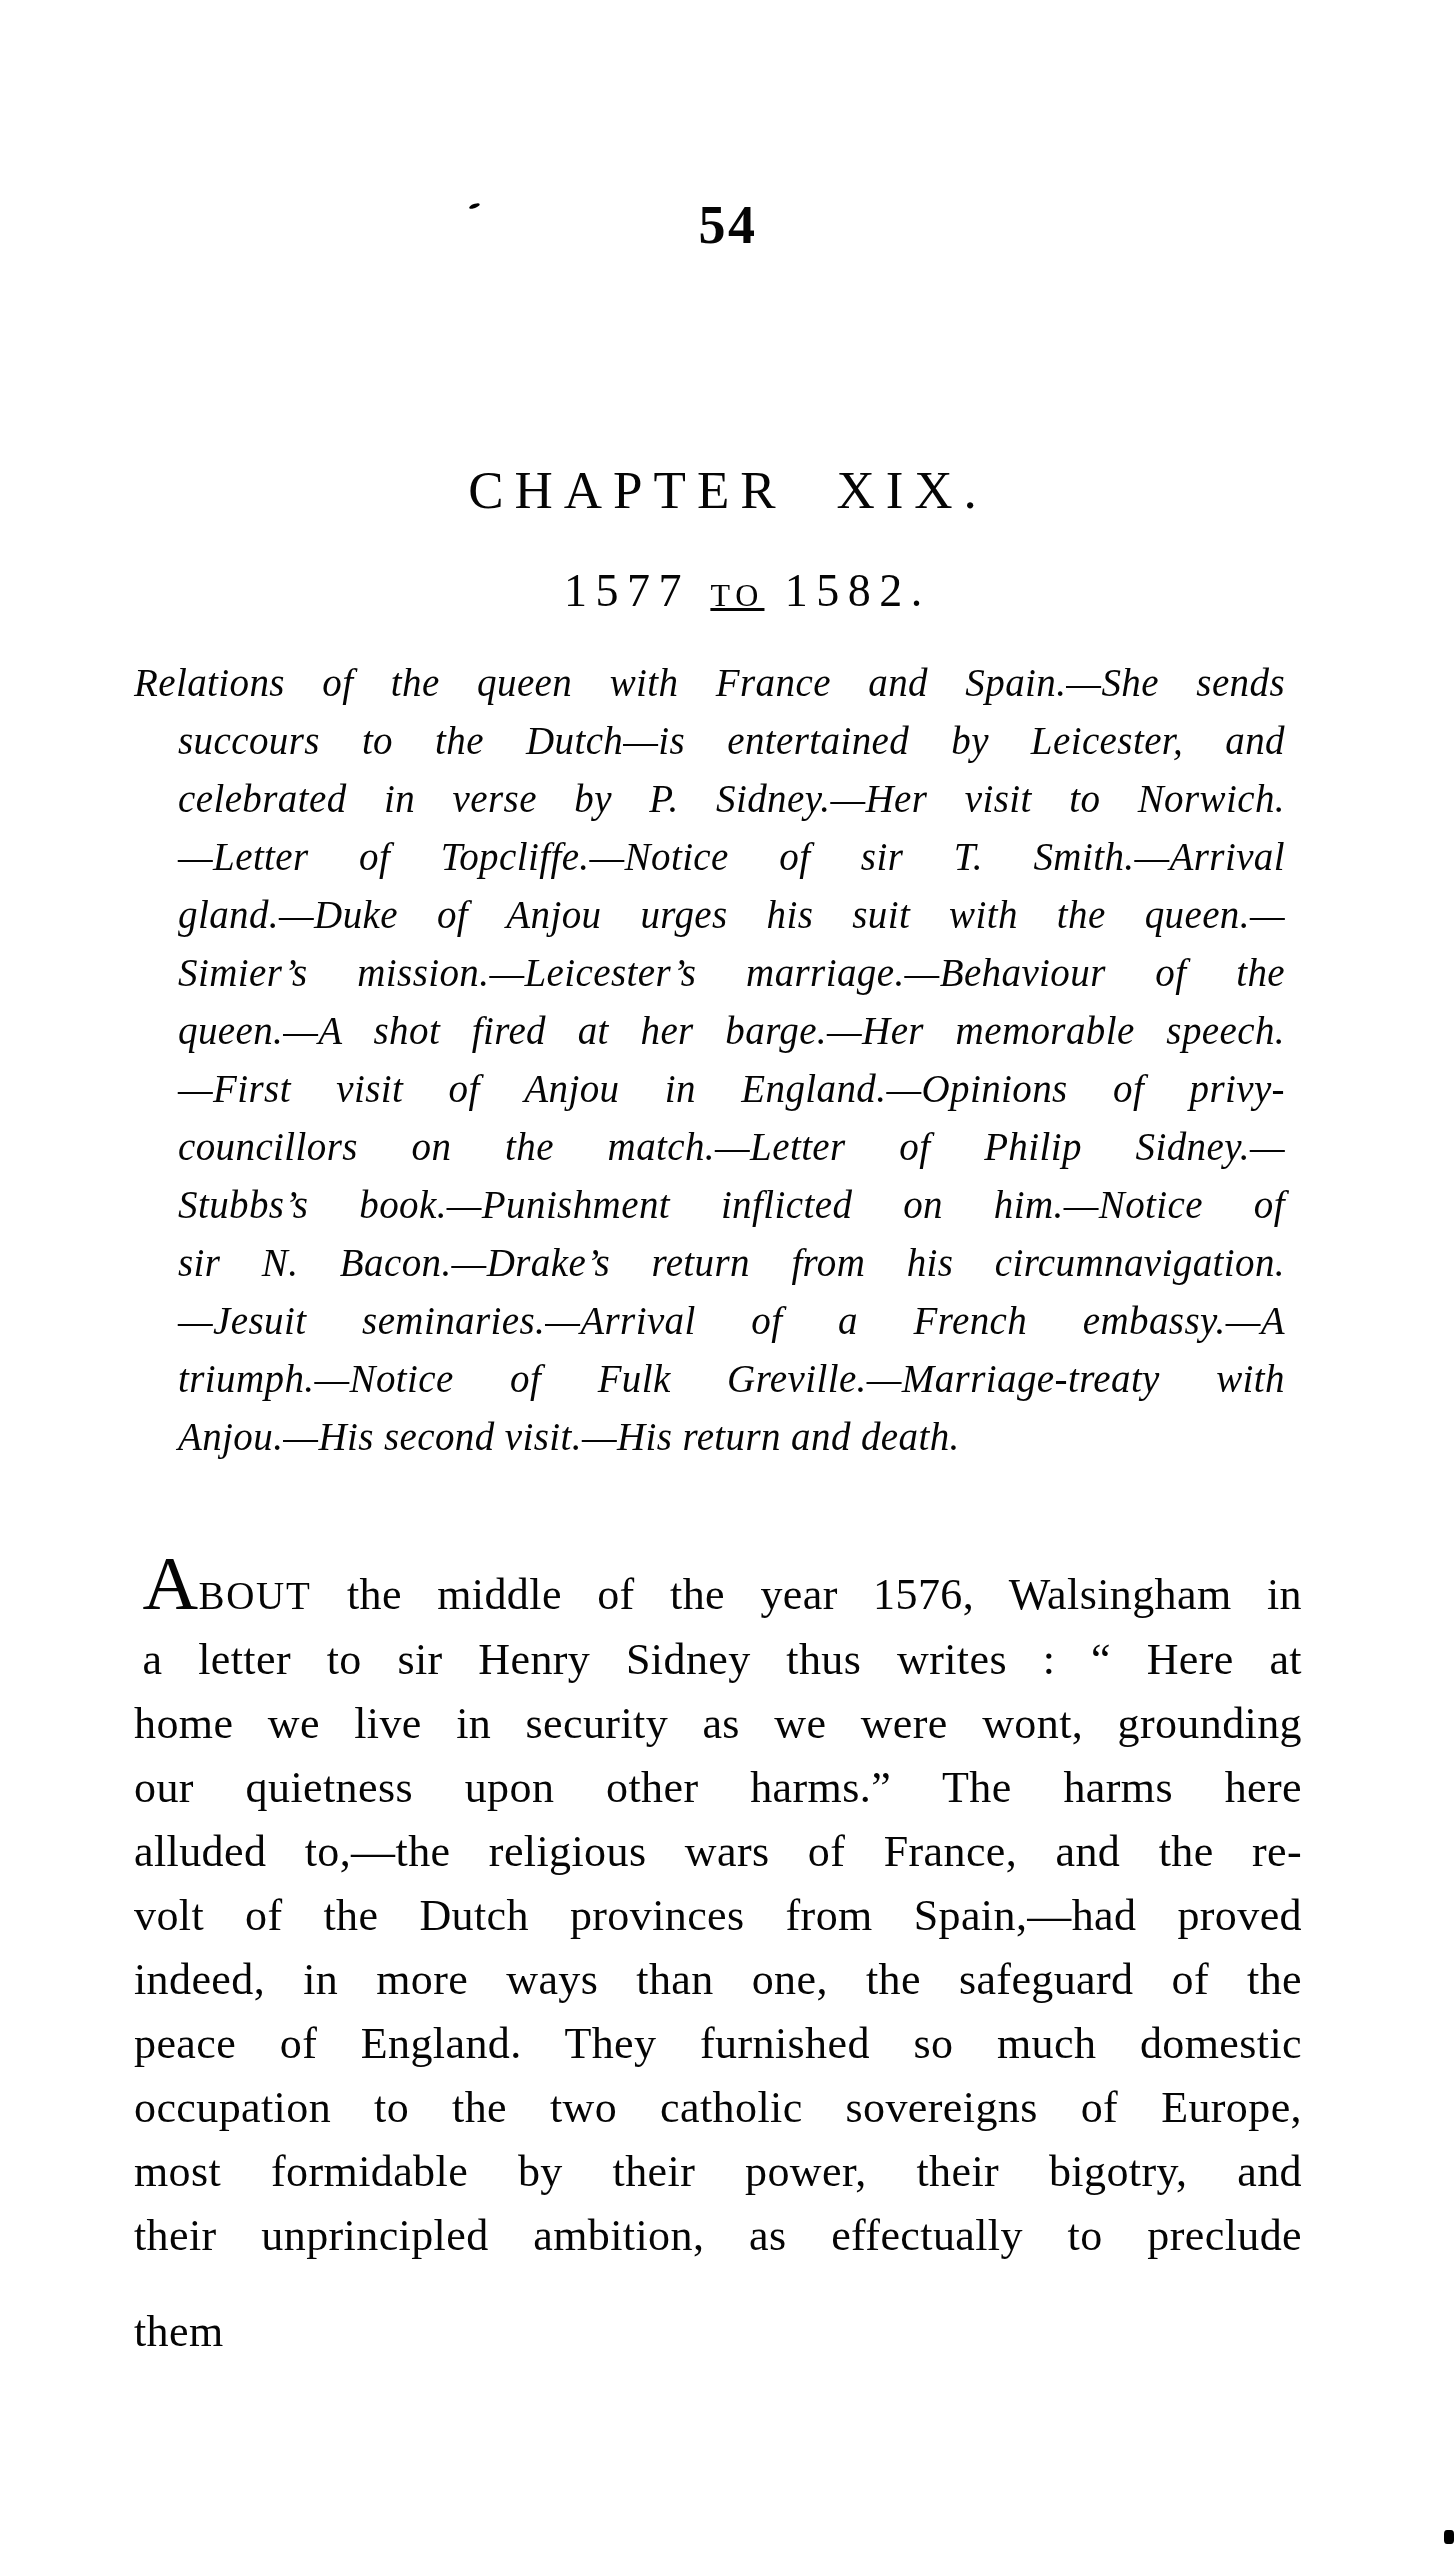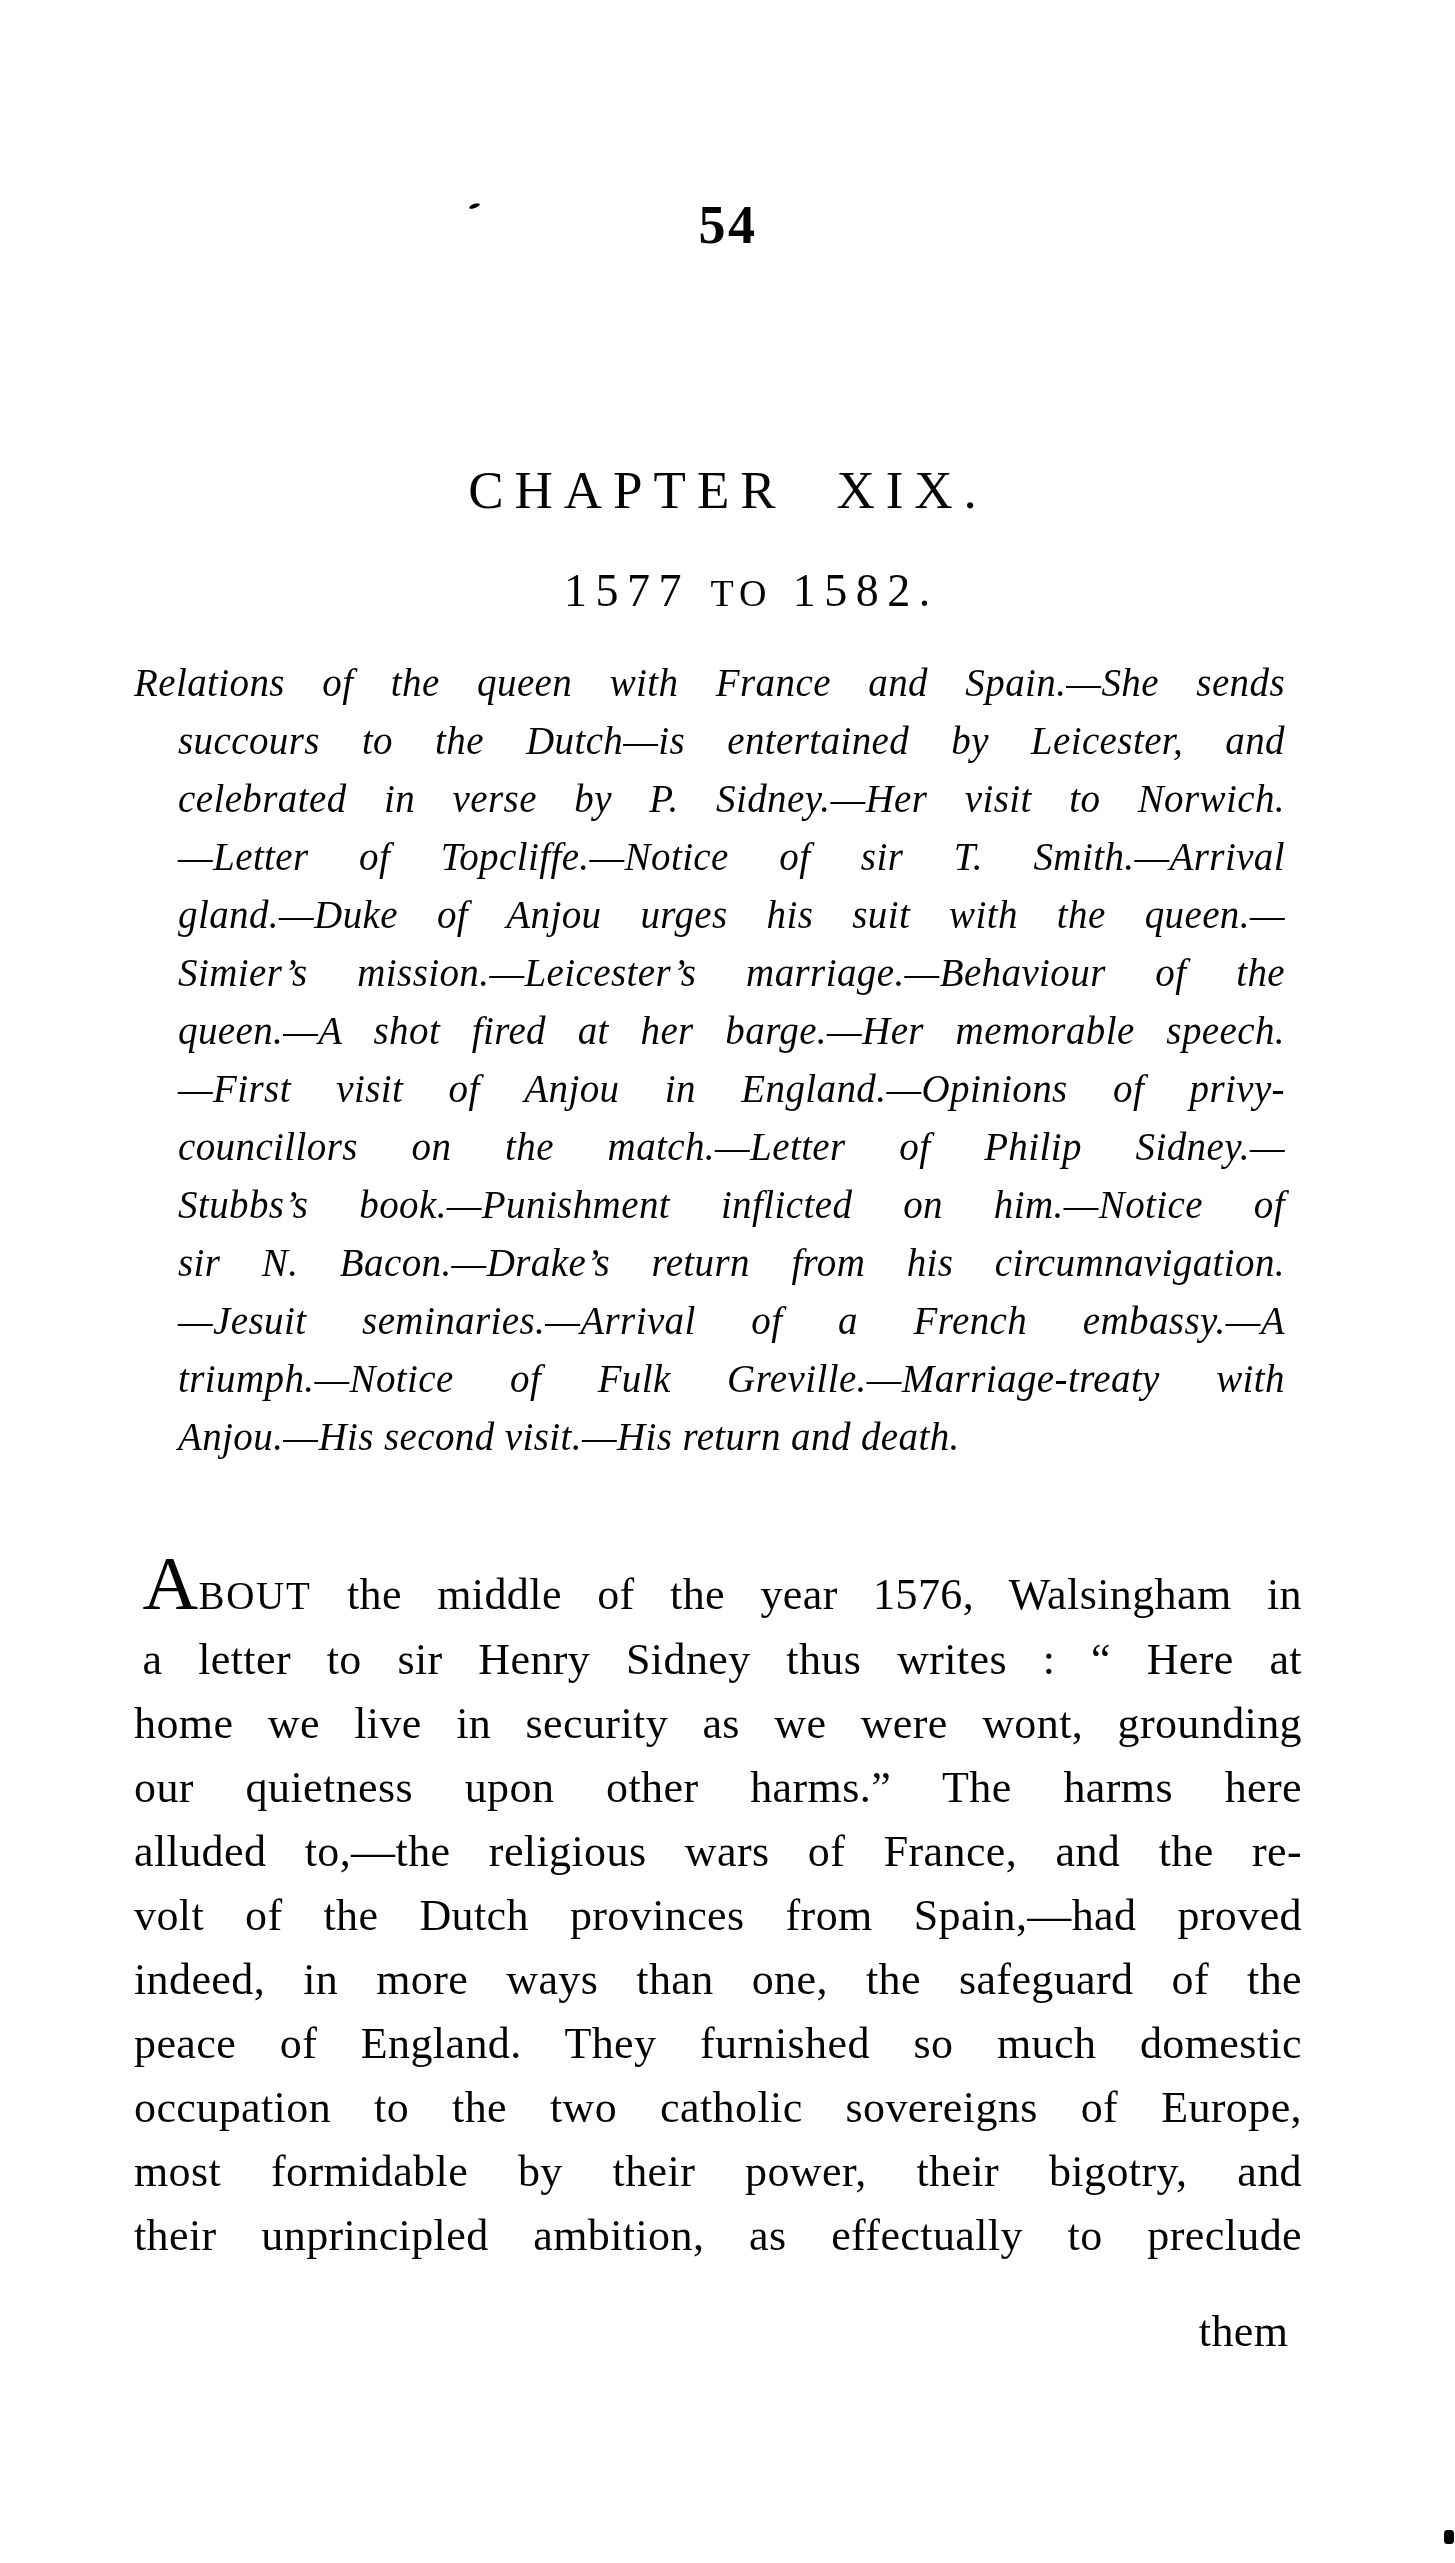--- a/index.html
+++ b/index.html
@@ -36,21 +36,21 @@
   }
   
   .daterange {
     position: absolute;
     left: 564px;
     top: 564px;
     font-size: 46px;
     letter-spacing: 8.5px;
     white-space: nowrap;
   }
-  .toword { font-size: 38px; letter-spacing: 6px; margin: 0 20.4px; }
+  .toword { font-size: 32px; letter-spacing: 6px; margin: 0 20.4px; text-decoration: underline; }
   
   .summary {
     position: absolute;
     top: 654px;
     left: 134px;
     width: 1151px;
     font-style: italic;
     font-size: 39px;
     line-height: 58px;
     letter-spacing: 0.4px;
@@ -66,21 +66,20 @@
     left: 134px;
     width: 1168px;
     font-size: 44px;
     line-height: 64px;
     letter-spacing: 0.4px;
   }
   .bline.first { padding-left: 8.5px; }
   .drop { font-size: 77px; line-height: 0; }
   .sc { font-size: 39px; letter-spacing: 1.7px; }
   .catchword {
-    text-align: right;
     padding-right: 13.6px;
     margin-top: 32px;
   }
   
   .speck { position: absolute; background: #000; }
   .speck-top {
     left: 469px; top: 204px;
     width: 11px; height: 4.3px;
     border-radius: 50% 40% 50% 40%;
     transform: rotate(-18deg);

